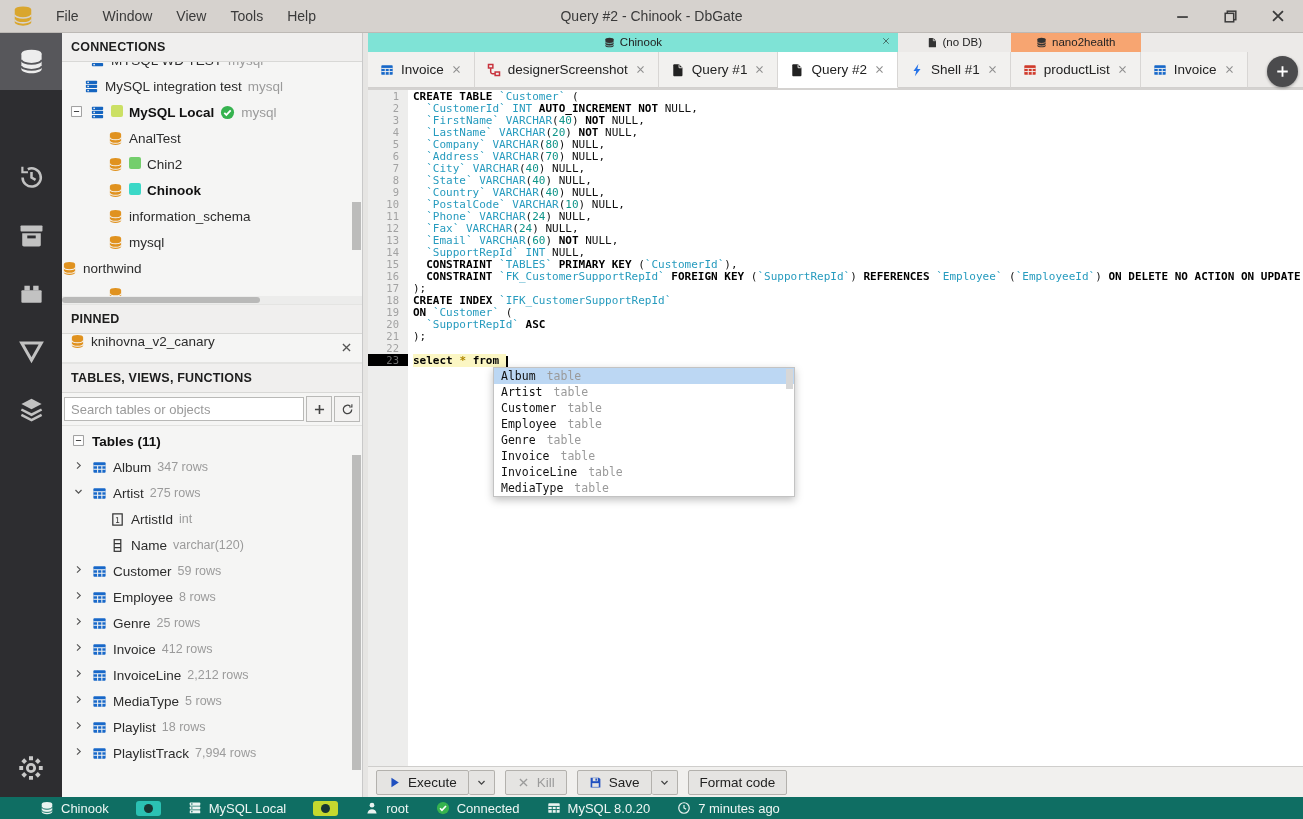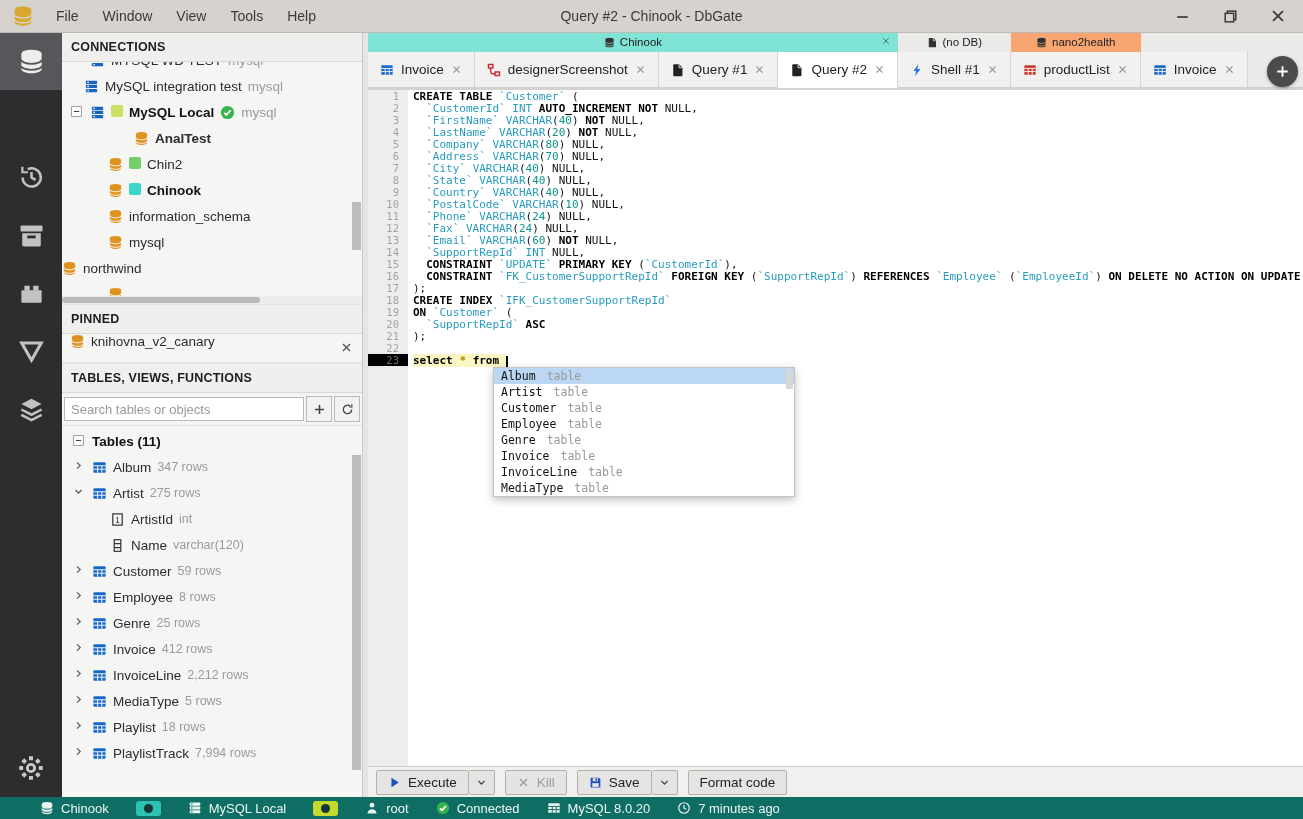--- a/index.html
+++ b/index.html
@@ -282,21 +282,21 @@
             <span class="sq" style="background:#cbe064"></span>
             <span class="lbl">MySQL Local</span>
             <span style="display:flex">
               <svg width="15" height="15" viewBox="0 0 16 16" style="color:currentColor;flex:none">
                 <circle cx="8" cy="8" r="7" fill="#36b34f"></circle>
                 <path d="M4.6 8.3l2.2 2.3 4.6-4.9" stroke="#fff" stroke-width="1.9" fill="none"></path>
               </svg>
             </span>
             <span class="eng">mysql</span>
           </div>
-          <div class="row conn" style="padding-left: 72px; font-weight: bold;">
+          <div class="row conn" style="padding-left: 46px;">
             <span style="display:flex">
               <svg width="15" height="15" viewBox="0 0 16 16" style="color:#e0921f;flex:none">
                 <ellipse cx="8" cy="3.4" rx="6" ry="2.4" fill="currentColor"></ellipse>
                 <path d="M2 3.4v9.2c0 1.3 2.7 2.4 6 2.4s6-1.1 6-2.4V3.4" fill="currentColor"></path>
                 <path d="M2 7c0 1.3 2.7 2.4 6 2.4S14 8.3 14 7" stroke="#f5f5f4" stroke-width="1.1" fill="none"></path>
                 <path d="M2 10.6c0 1.3 2.7 2.4 6 2.4s6-1.1 6-2.4" stroke="#f5f5f4" stroke-width="1.1" fill="none"></path>
               </svg>
             </span>
             <span class="lbl">AnalTest</span>
           </div>
@@ -796,21 +796,21 @@
           <div class="cl"><span class="">  </span><span class="c">`Company`</span><span class=""> </span><span class="c">VARCHAR</span><span class="">(</span><span class="n">80</span><span class="">) NULL,</span></div>
           <div class="cl"><span class="">  </span><span class="c">`Address`</span><span class=""> </span><span class="c">VARCHAR</span><span class="">(</span><span class="n">70</span><span class="">) NULL,</span></div>
           <div class="cl"><span class="">  </span><span class="c">`City`</span><span class=""> </span><span class="c">VARCHAR</span><span class="">(</span><span class="n">40</span><span class="">) NULL,</span></div>
           <div class="cl"><span class="">  </span><span class="c">`State`</span><span class=""> </span><span class="c">VARCHAR</span><span class="">(</span><span class="n">40</span><span class="">) NULL,</span></div>
           <div class="cl"><span class="">  </span><span class="c">`Country`</span><span class=""> </span><span class="c">VARCHAR</span><span class="">(</span><span class="n">40</span><span class="">) NULL,</span></div>
           <div class="cl"><span class="">  </span><span class="c">`PostalCode`</span><span class=""> </span><span class="c">VARCHAR</span><span class="">(</span><span class="n">10</span><span class="">) NULL,</span></div>
           <div class="cl"><span class="">  </span><span class="c">`Phone`</span><span class=""> </span><span class="c">VARCHAR</span><span class="">(</span><span class="n">24</span><span class="">) NULL,</span></div>
           <div class="cl"><span class="">  </span><span class="c">`Fax`</span><span class=""> </span><span class="c">VARCHAR</span><span class="">(</span><span class="n">24</span><span class="">) NULL,</span></div>
           <div class="cl"><span class="">  </span><span class="c">`Email`</span><span class=""> </span><span class="c">VARCHAR</span><span class="">(</span><span class="n">60</span><span class="">) </span><span class="k">NOT</span><span class=""> NULL,</span></div>
           <div class="cl"><span class="">  </span><span class="c">`SupportRepId`</span><span class=""> </span><span class="c">INT</span><span class=""> NULL,</span></div>
-          <div class="cl"><span class="">  </span><span class="k">CONSTRAINT</span><span class=""> </span><span class="c">`UPDATE`</span><span class=""> </span><span class="k">PRIMARY KEY</span><span class=""> (</span><span class="c">`CustomerId`</span><span class="">),</span></div>
+          <div class="cl"><span class="">  </span><span class="k">CONSTRAINT</span><span class=""> </span><span class="c">`TABLES`</span><span class=""> </span><span class="k">PRIMARY KEY</span><span class=""> (</span><span class="c">`CustomerId`</span><span class="">),</span></div>
           <div class="cl"><span class="">  </span><span class="k">CONSTRAINT</span><span class=""> </span><span class="c">`FK_CustomerSupportRepId`</span><span class=""> </span><span class="k">FOREIGN KEY</span><span class=""> (</span><span class="c">`SupportRepId`</span><span class="">) </span><span class="k">REFERENCES</span><span class=""> </span><span class="c">`Employee`</span><span class=""> (</span><span class="c">`EmployeeId`</span><span class="">) </span><span class="k">ON DELETE NO ACTION ON UPDATE NO ACTION</span></div>
           <div class="cl"><span class="">);</span></div>
           <div class="cl"><span class="k">CREATE INDEX</span><span class=""> </span><span class="c">`IFK_CustomerSupportRepId`</span></div>
           <div class="cl"><span class="k">ON</span><span class=""> </span><span class="c">`Customer`</span><span class=""> (</span></div>
           <div class="cl"><span class="">  </span><span class="c">`SupportRepId`</span><span class=""> </span><span class="k">ASC</span></div>
           <div class="cl"><span class="">);</span></div>
           <div class="cl"></div>
           <div class="cl"><span class="hl"><span class="k">select</span><span class=""> </span><span class="o">*</span><span class=""> </span><span class="k">from</span><span class=""> </span></span><span class="cur"></span></div>
         </div>
     </div>

